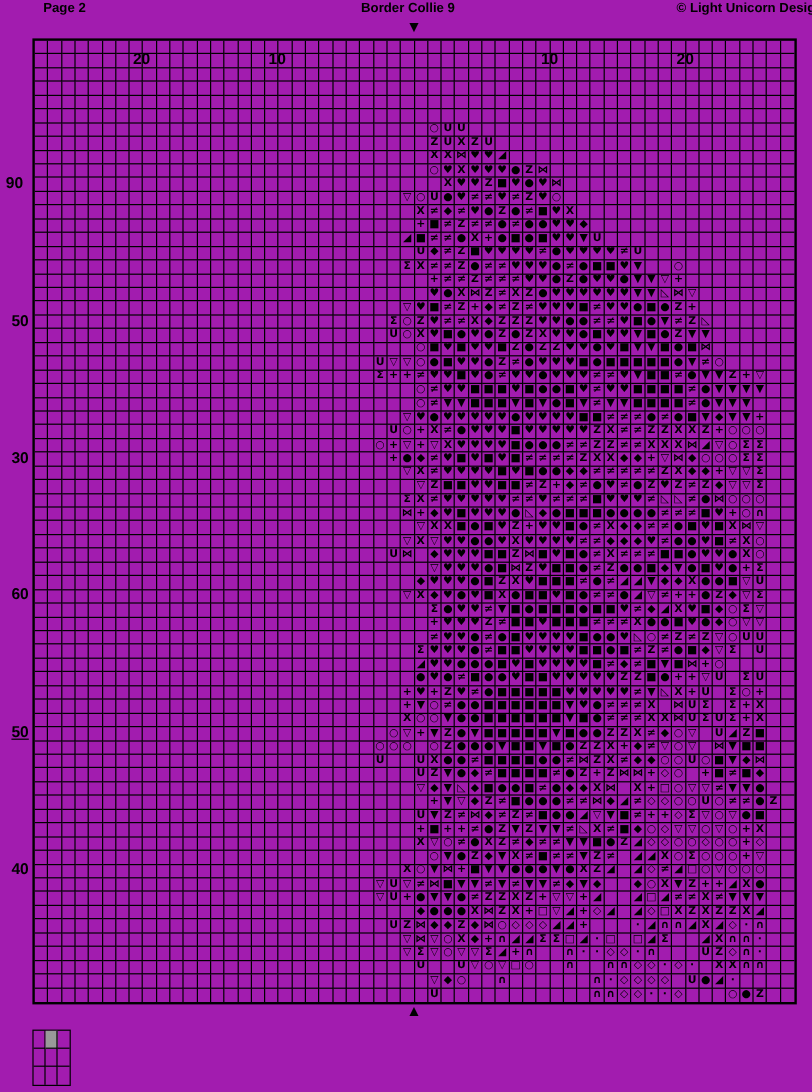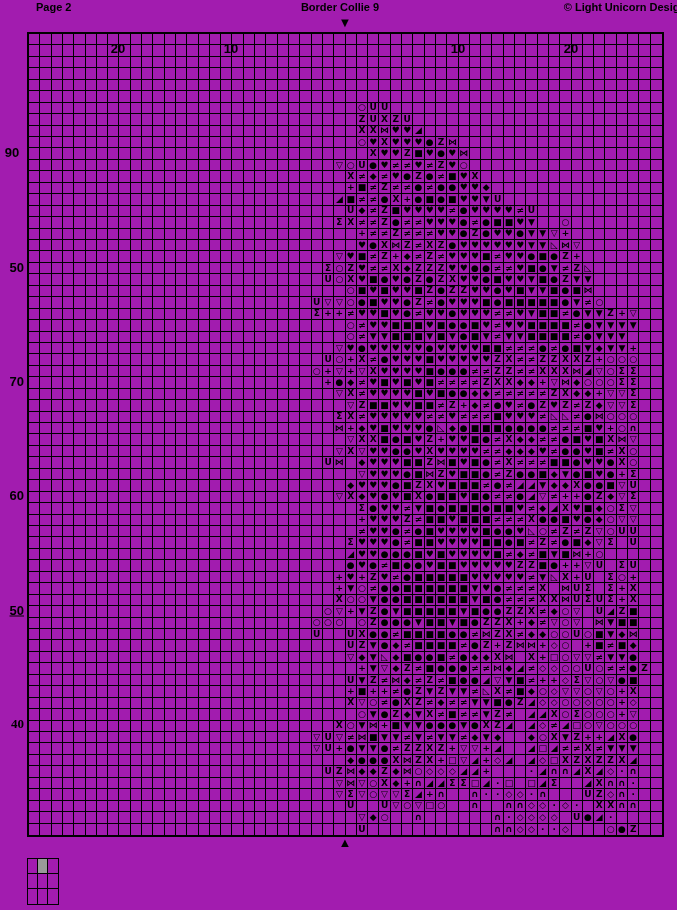--- a/index.html
+++ b/index.html
@@ -40,24 +40,24 @@
 
   <div id="col-labels">
       <div class="collabel" style="left: 118px;">20</div>
       <div class="collabel" style="left: 231px;">10</div>
       <div class="collabel" style="left: 458px;">10</div>
       <div class="collabel" style="left: 571px;">20</div>
     </div>
   <div id="row-labels">
       <div class="rowlabel" style="left: 0px; top: 152.15px; text-align: center;">90</div>
       <div class="rowlabel" style="left: 0px; top: 266.579px;">50</div>
-      <div class="rowlabel" style="left: 0px; top: 381.007px;">70</div>
+      <div class="rowlabel" style="left: 0px; top: 381.007px;">30</div>
       <div class="rowlabel" style="left: 0px; top: 495.436px;">60</div>
       <div class="rowlabel" style="left: 0px; top: 609.864px; text-decoration: underline;">50</div>
-      <div class="rowlabel" style="left: 0px; top: 724.293px; font-family: Liberation Serif, serif;">40</div>
+      <div class="rowlabel" style="left: 0px; top: 724.293px;">40</div>
     </div>
 
   <div class="marker" id="top-marker" style="left: 345px; top: 16px;">▼</div>
   <div class="marker" id="bottom-marker" style="left: 345px; top: 836px;">▲</div>
 
   <div id="grid">
       <div class="cell"></div>
       <div class="cell"></div>
       <div class="cell"></div>
       <div class="cell"></div>

